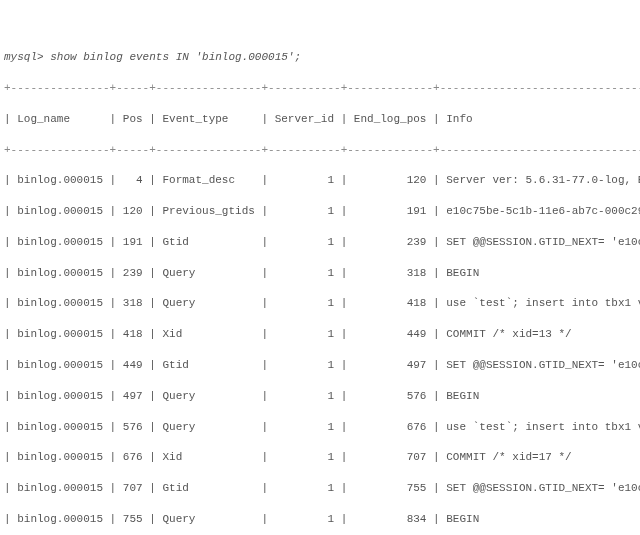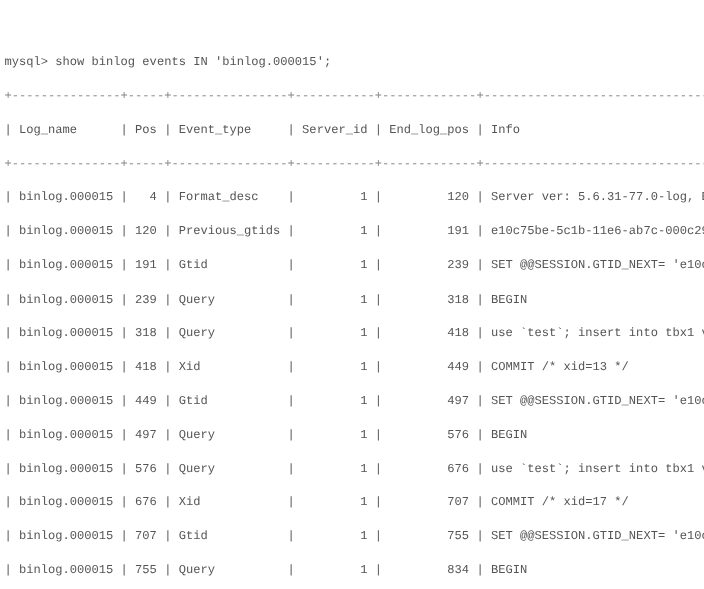--- a/index.html
+++ b/index.html
@@ -6,21 +6,21 @@
   body {
     font-family: "Courier New", Consolas, monospace;
     font-size: 11px;
     line-height: 1.4;
     color: #555;
     background: #fff;
     padding: 4px;
     white-space: pre;
     width: 640px;
   }
-  .prompt { color: #555; }
+  .prompt { color: #555; font-style: italic; }
   .rule { color: #888; letter-spacing: 0; }
   .header-row, .data-row { color: #555; }
 </style>
 </head>
 <body>
 
 
 <div class="prompt">mysql&gt; show binlog events IN 'binlog.000015';</div>
 <div class="rule">+---------------+-----+----------------+-----------+-------------+---------------------------------------+</div>
 <div class="header-row">| Log_name      | Pos | Event_type     | Server_id | End_log_pos | Info                                  |</div>

